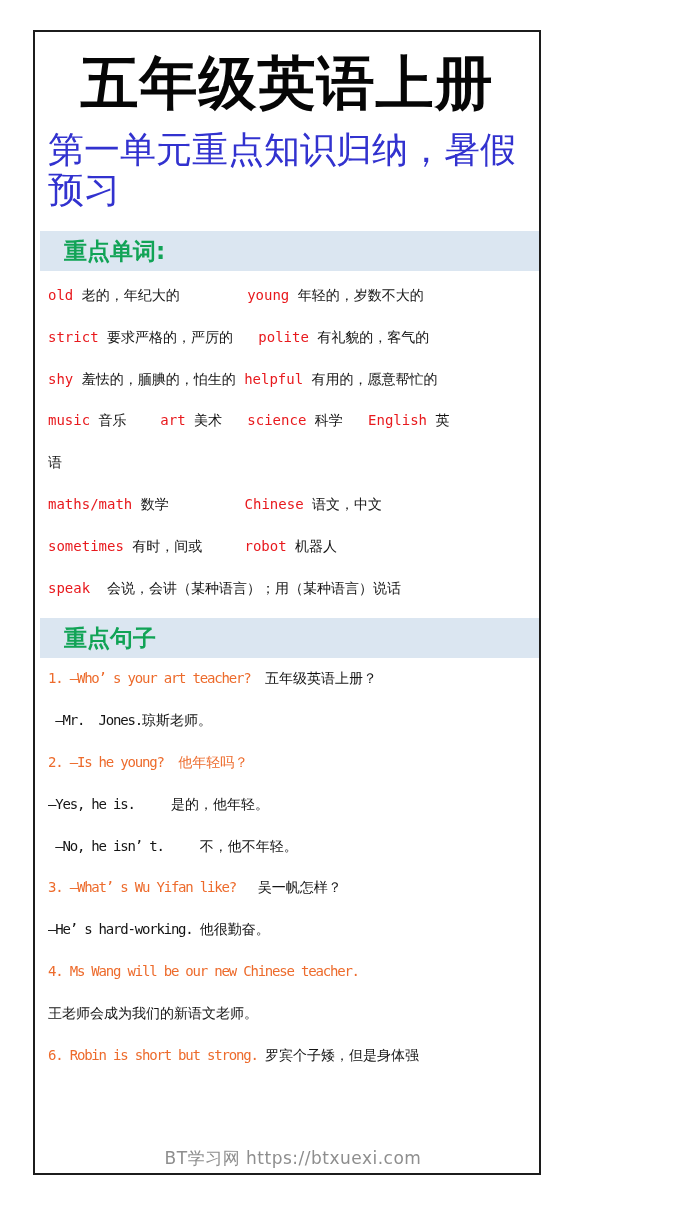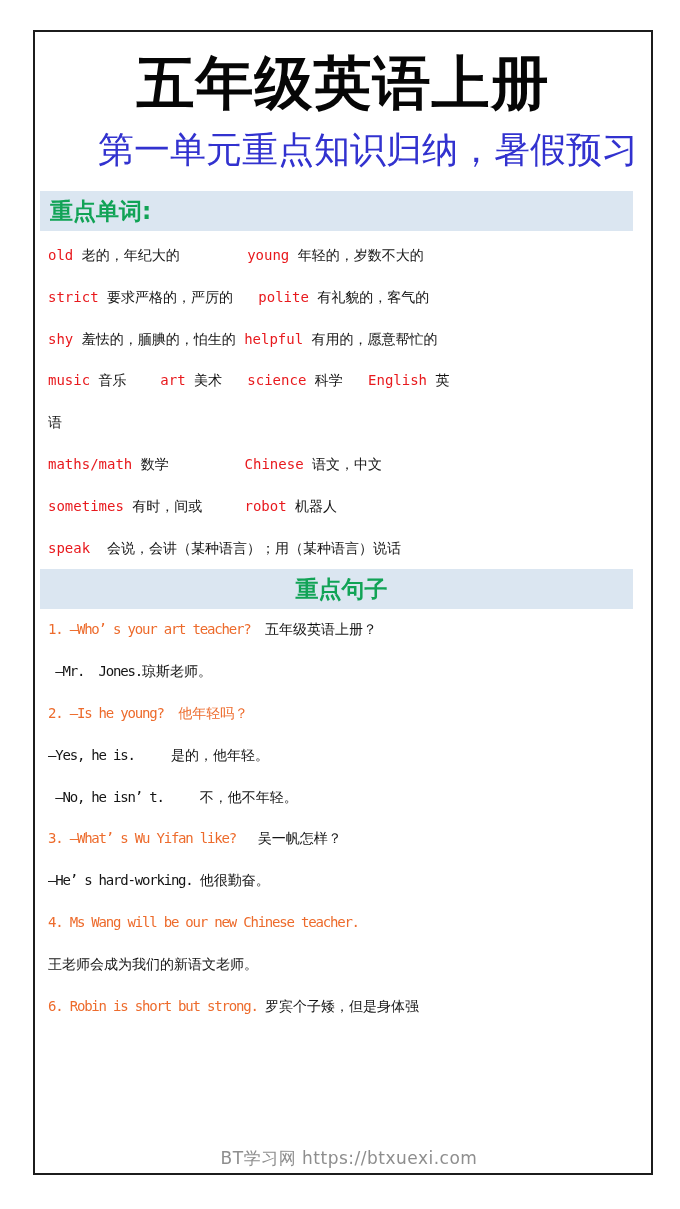--- a/index.html
+++ b/index.html
@@ -17,57 +17,57 @@
   body {
     position:relative;
     width:680px; height:1209px;
     font-family:"DejaVu Sans","Liberation Sans",sans-serif;
     color:var(--c-text);
     overflow:hidden;
   }
   .page {
     position:absolute;
     left:33px; top:30px;
-    width:620px; height:1145px;
+    width:508px; height:1145px;
     border:2px solid var(--c-border);
     background:#ffffff;
     padding:0 0 0 13px;
     overflow:hidden;
   }
   .title {
     margin-top:22px;
     text-align:center;
     font-family:"Liberation Serif","DejaVu Serif",serif;
     font-weight:600;
     font-size:58px;
     line-height:60px;
     color:#060606;
     letter-spacing:1px;
     padding-right:13px;
   }
   .subtitle {
     margin-top:16px;
-    text-align:right;
+    text-align:left;
     font-family:"Liberation Serif","DejaVu Serif",serif;
     font-weight:500;
     font-size:36px;
     line-height:40px;
     color:var(--c-blue);
     padding-right:13px;
   }
   .banner {
     margin-top:21px;
     margin-left:-8px;
     width:593px;
     height:40px;
     line-height:40px;
     background:var(--c-banner);
-    padding-left:10px;
+    padding-left:24px;
   }
-  .banner.second { margin-top:0;text-align:center; }
+  .banner.second { margin-top:9px; }
   .banner span {
     color:var(--c-green);
     font-weight:bold;
     font-size:23px;
   }
   .lines { margin-top:4px; }
   .lines.sentences { margin-top:0; }
   .line {
     height:41.8px;
     line-height:41.8px;

